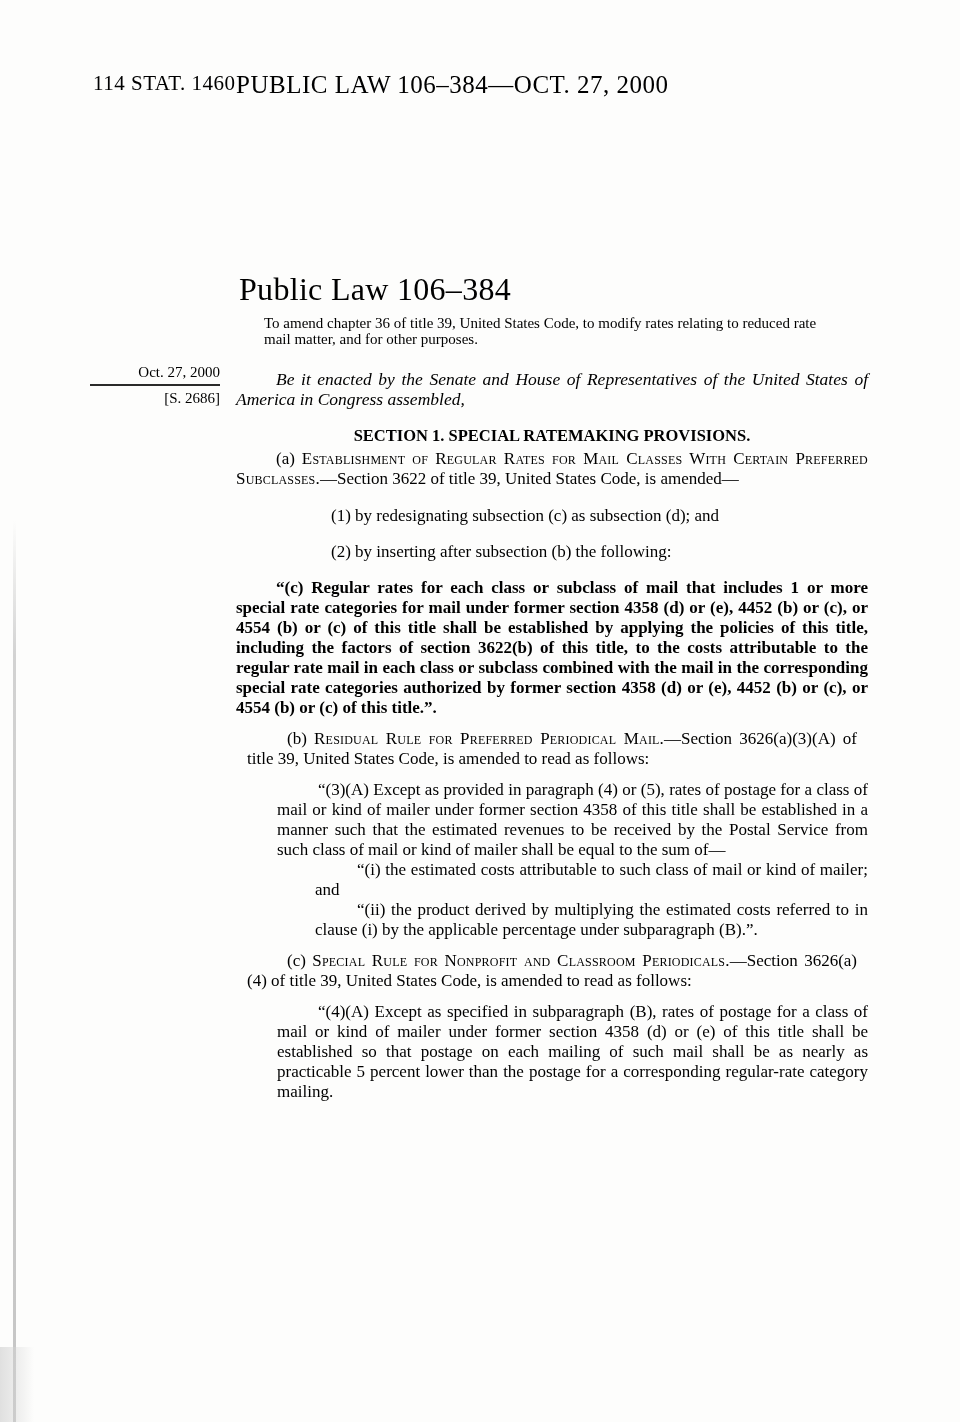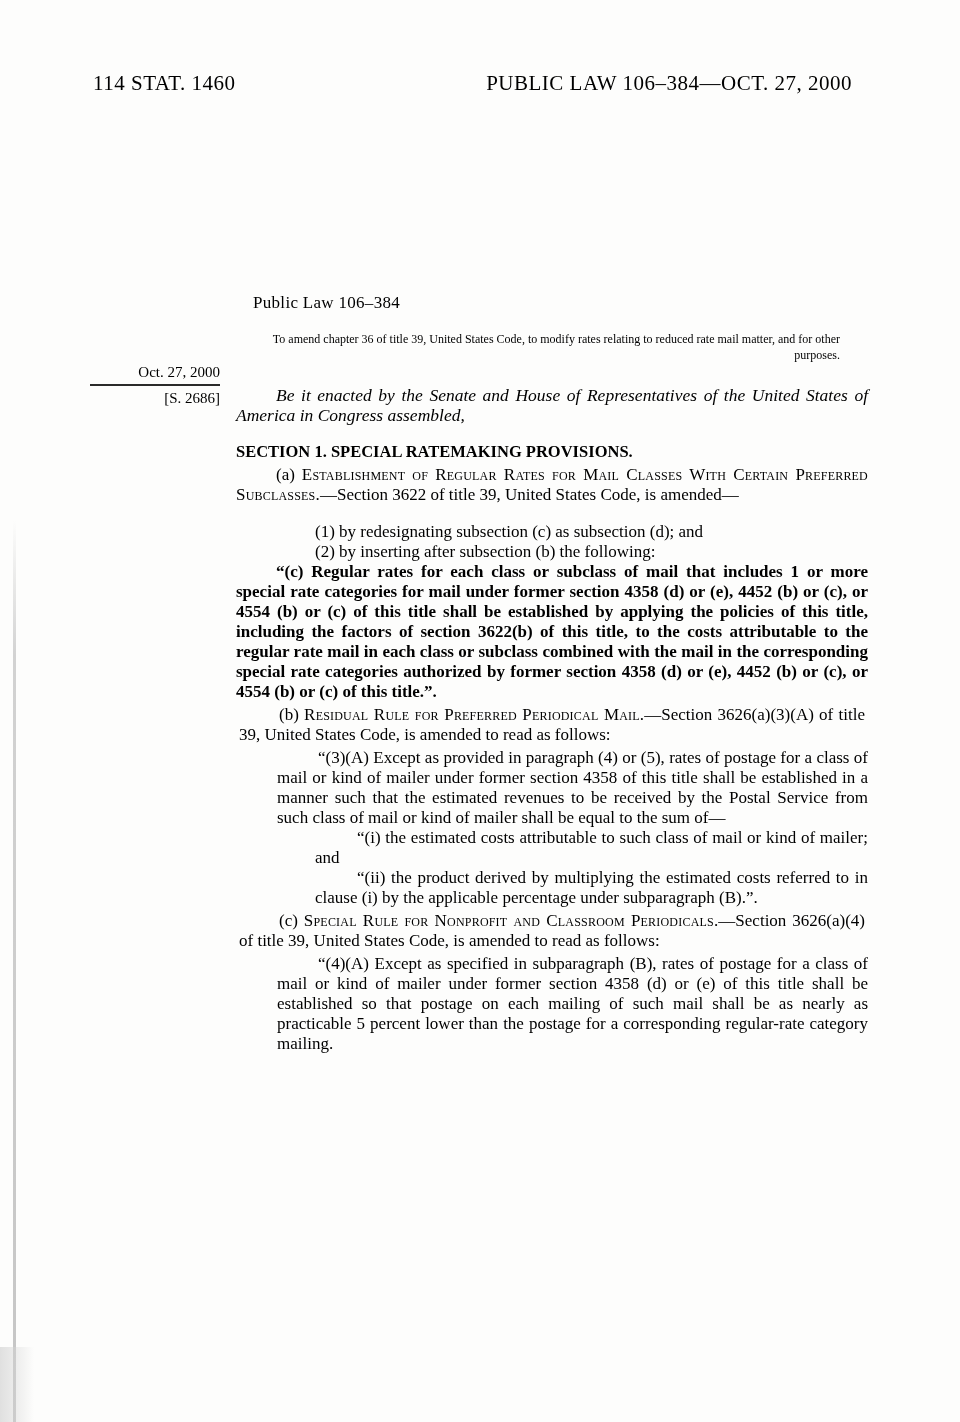--- a/index.html
+++ b/index.html
@@ -37,25 +37,25 @@
   .stat-number {
     position: absolute;
     left: 93px;
     top: 71px;
     font-size: 21px;
     letter-spacing: .5px;
     white-space: nowrap;
   }
   .law-heading {
     position: absolute;
-    left: 220px;
+    left: 236px;
     top: 71px;
     width: 632px;
-    text-align: right;
-    font-size: 21px;
+    text-align: left;
+    font-size: 25px;
     letter-spacing: .5px;
     white-space: nowrap;
   }
   
   .margin-note {
     position: absolute;
     left: 90px;
     top: 363px;
     width: 130px;
     text-align: right;
@@ -71,67 +71,67 @@
   .doc {
     position: absolute;
     left: 236px;
     top: 274px;
     width: 632px;
     font-size: 17px;
     line-height: 20px;
     text-align: justify;
   }
   .law-line, .congress-line {
-    font-size: 17px;
+    font-size: 32px;
     line-height: 24px;
     text-align: left;
     font-weight: normal;
-    margin: 17px;
+    margin: 3px;
     letter-spacing: .3px;
   }
   .act-heading {
     margin-top: 12px;
     text-align: center;
     font-size: 21px;
     line-height: 22px;
   }
   .act-purpose {
     margin-top: 15px;
     padding: 0 28px;
-    text-align: right;
-    font-size: 12px;
+    text-align: left;
+    font-size: 15px;
     line-height: 15.5px;
   }
   .enacting-clause {
     margin-top: 22px;
     font-style: italic;
     font-size: 17.5px;
     text-indent: 40px;
   }
   .section-heading {
     margin-top: 14px;
     font-weight: bold;
     font-size: 16.5px;
     line-height: 18px;
-    text-align: left;
+    text-align: center;
   }
   .para {
     margin-top: 4px;
     text-indent: 40px;
   }
   .para-flow {
-    margin: 3px;
+    margin: 11px;
     text-indent: 40px;
   }
   .sc {
     font-variant: small-caps;
     letter-spacing: .2px;
   }
   .item {
-    margin: 0;
+    margin: 16px;
     padding-left: 79px;
     text-indent: 0;
     text-align: left;
   }
   .quote-1 {
     margin: 0;
     text-indent: 40px;
     font-weight: bold;
   }
   .quote-2 {

